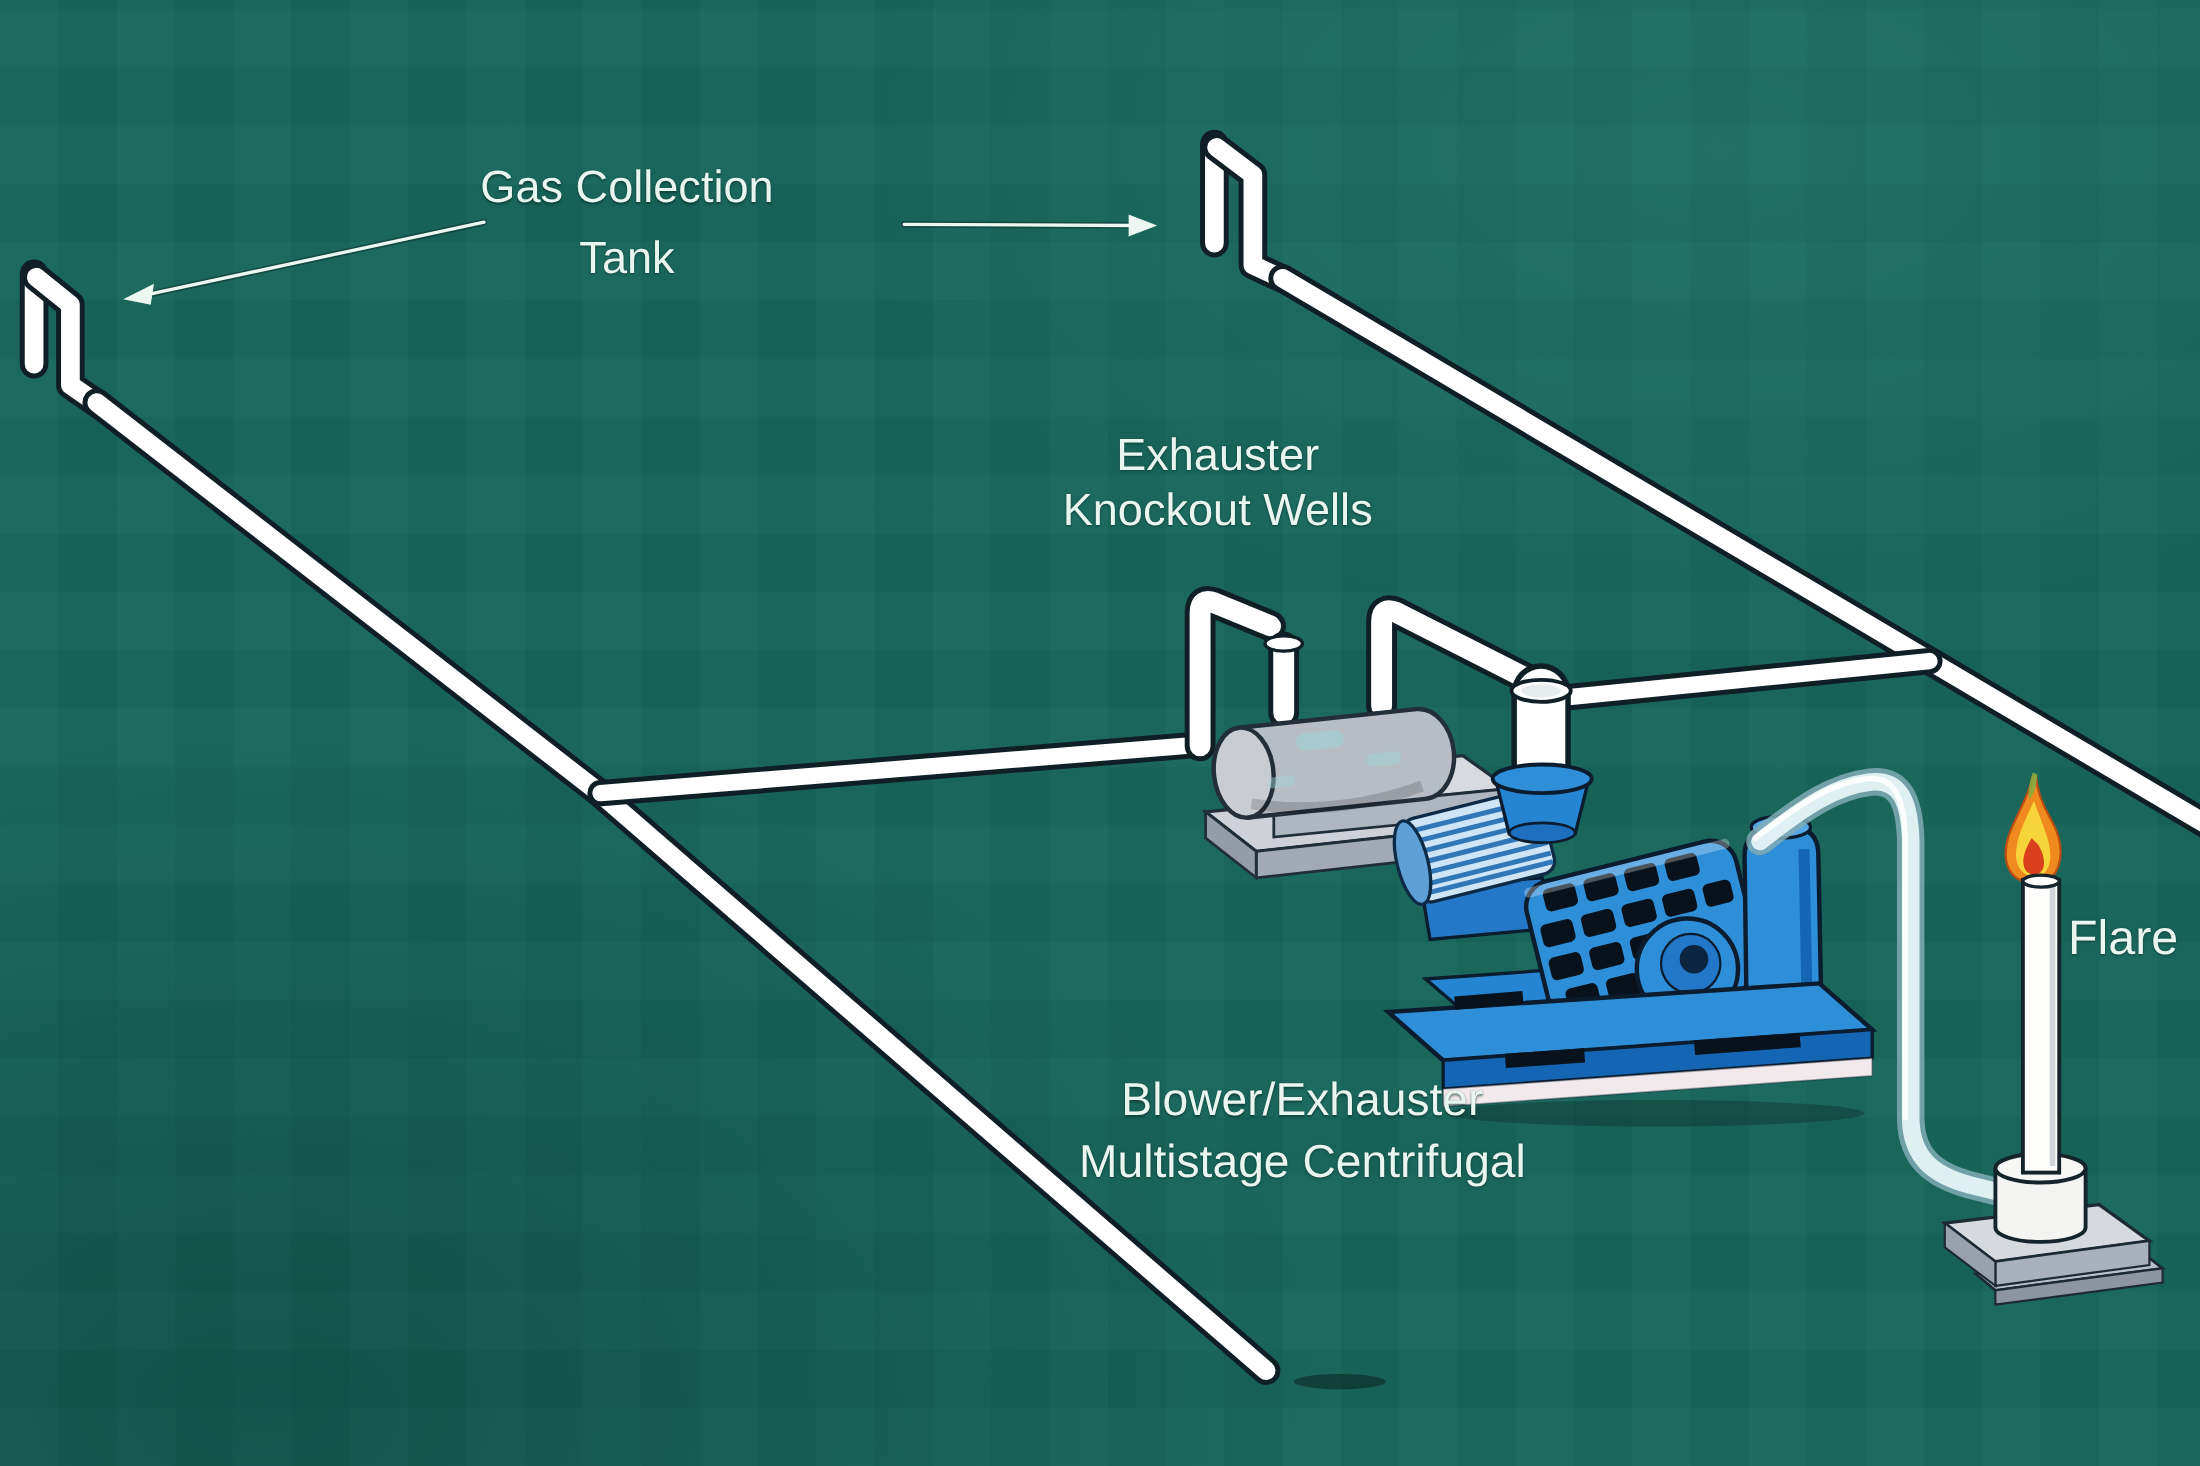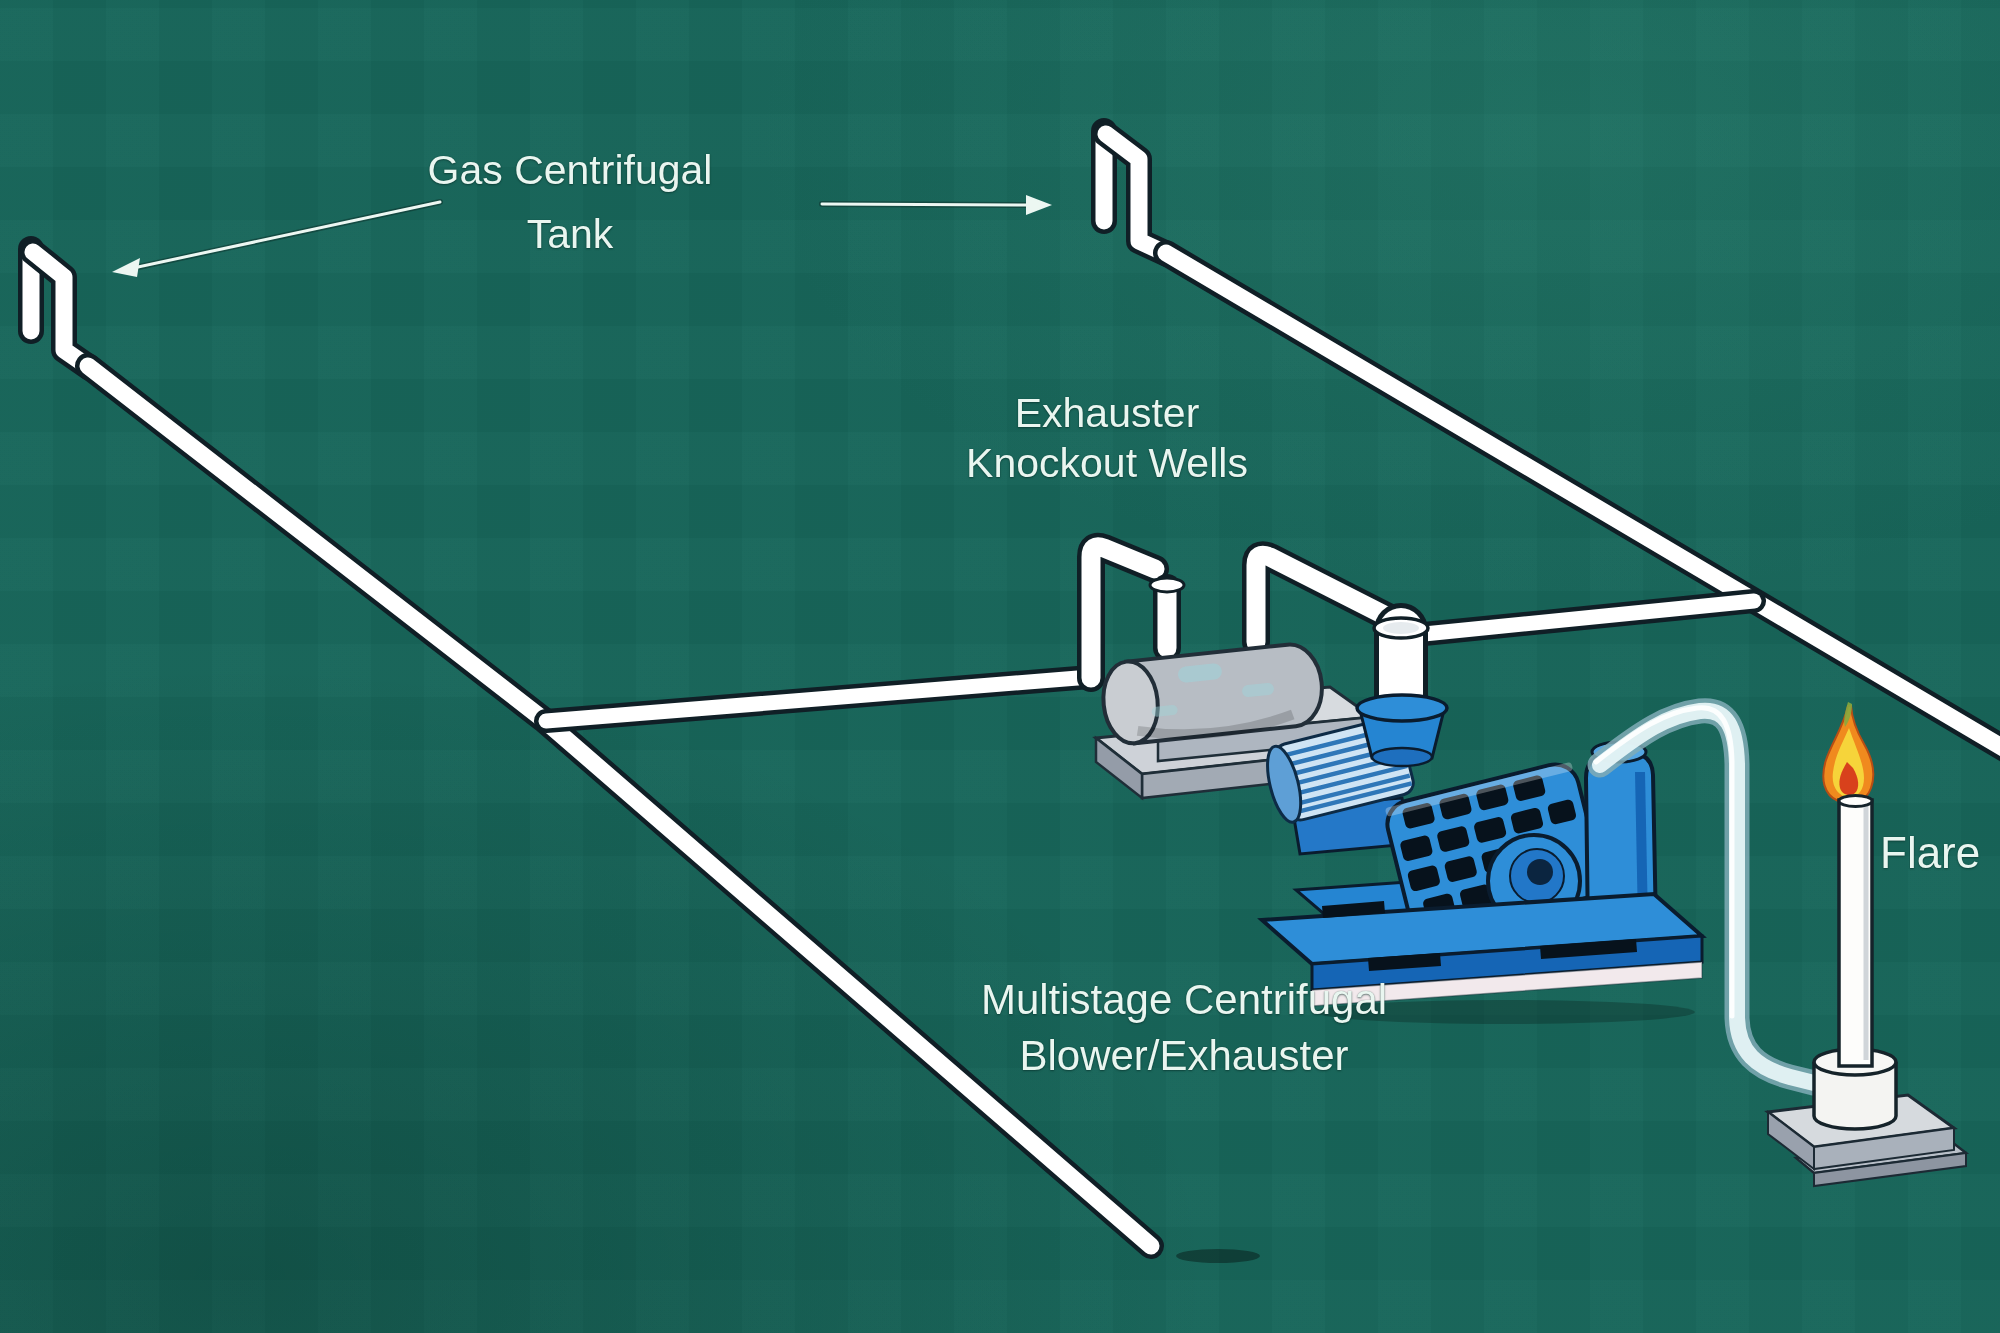--- a/index.html
+++ b/index.html
@@ -216,31 +216,31 @@
     <polygon points="112,272 140,258 137,277" fill="#ecf7f2"></polygon>
   </g>
   <g>
     <path d="M 822 204 L 1034 205" stroke="rgba(10,40,36,.45)" stroke-width="6" fill="none" stroke-linecap="round"></path>
     <path d="M 822 204 L 1030 205" stroke="#ecf7f2" stroke-width="3" fill="none" stroke-linecap="round"></path>
     <polygon points="1052,205 1026,195 1026,215" fill="#ecf7f2"></polygon>
   </g>
 </svg>
 
 <div class="label" id="label-wells">
-  <div>Gas Centrifugal</div>
+  <div>Gas Collection</div>
   <div>Tank</div>
 </div>
 
 <div class="label" id="label-tank">
   <div>Exhauster</div>
   <div>Knockout Wells</div>
 </div>
 
 <div class="label" id="label-blower">
+  <div>Blower/Exhauster</div>
   <div>Multistage Centrifugal</div>
-  <div>Blower/Exhauster</div>
 </div>
 
 <div class="label" id="label-flare">
   <div>Flare</div>
 </div>
 
 </div>
 
 </body></html>

